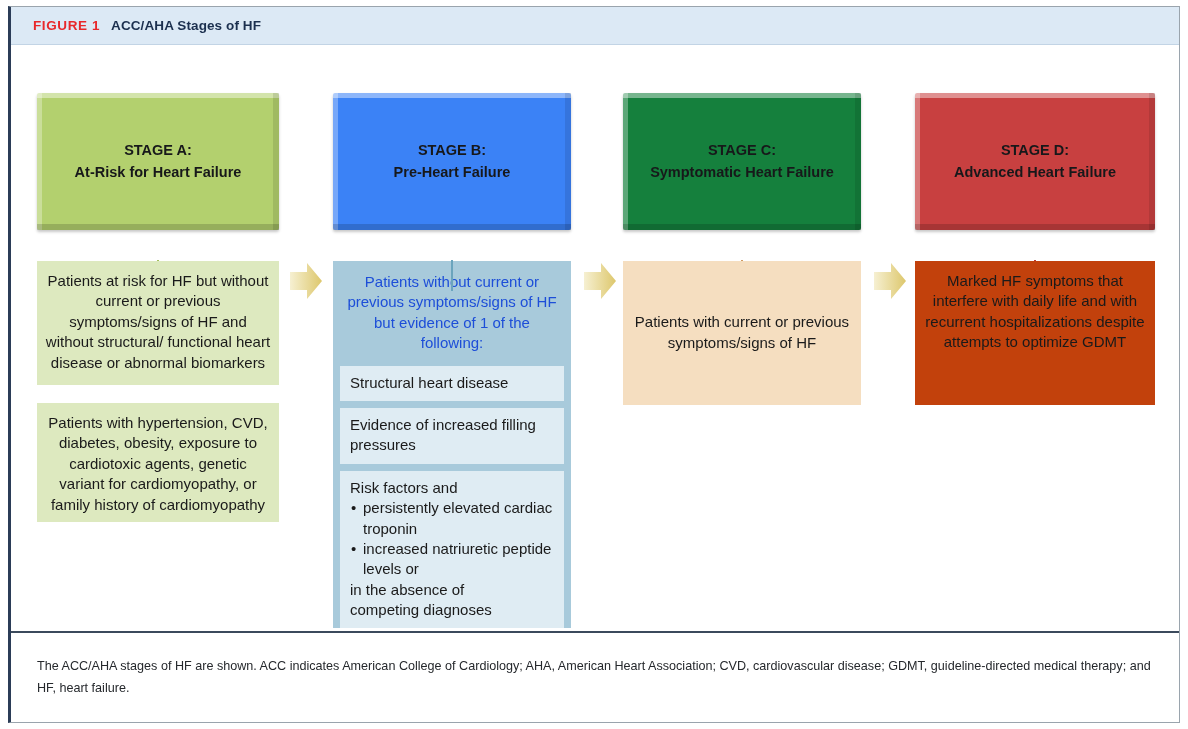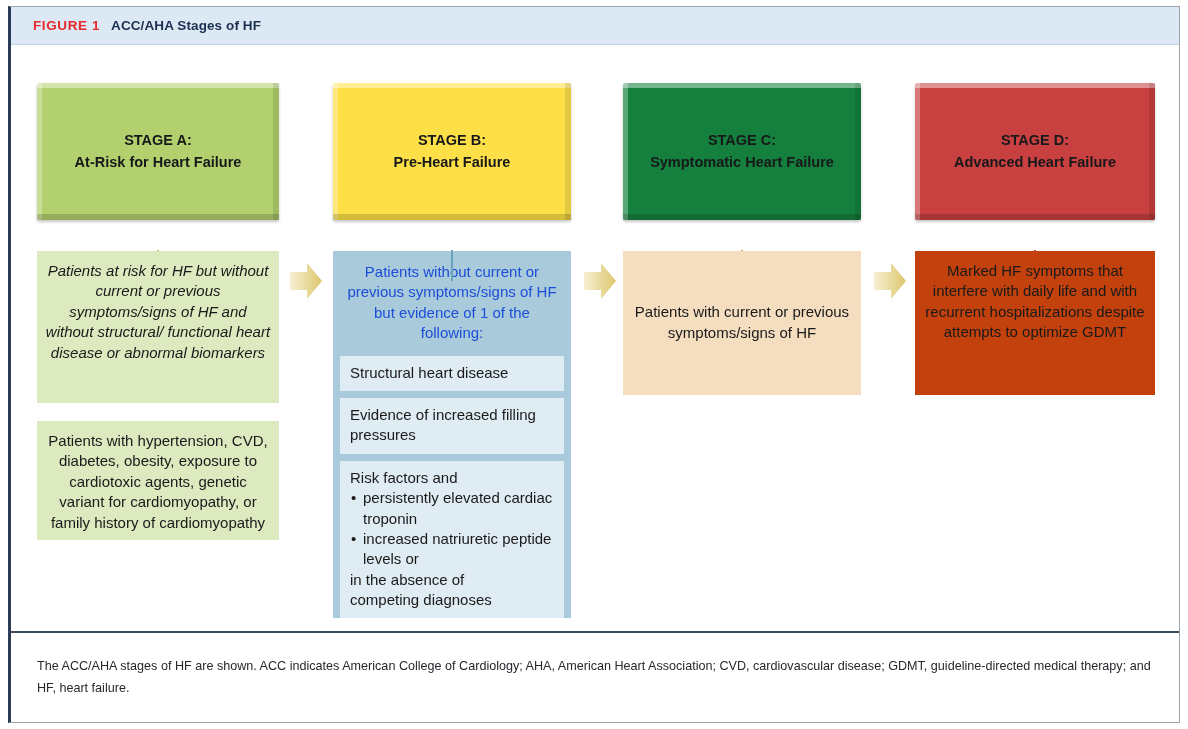--- a/index.html
+++ b/index.html
@@ -54,21 +54,21 @@
     position: absolute;
     left: 0;
     top: 38px;
     width: 100%;
     height: 586px;
     background: #ffffff;
   }
 
   .col {
     position: absolute;
-    top: 38px;
+    top: 48px;
   }
 
   
   .stage-head {
     position: relative;
     height: 137px;
     display: flex;
     align-items: center;
     justify-content: center;
     text-align: center;
@@ -90,21 +90,21 @@
     position: absolute; left: 0; right: 0; bottom: 0; height: 6px;
     background: rgba(0,0,0,0.16);
   }
   .stage-head .bevel-r {
     position: absolute; right: 0; top: 0; bottom: 0; width: 6px;
     background: rgba(0,0,0,0.10);
   }
   .stage-head .label { position: relative; z-index: 2; padding: 0 8px; }
 
   .stage-head.green  { background: #b3d06e; box-shadow: 0 2px 3px rgba(0,0,0,0.22); }
-  .stage-head.blue   { background: #fde047; box-shadow: 0 2px 3px rgba(0,0,0,0.22); }
+  .stage-head.blue   { background: #3b82f6; box-shadow: 0 2px 3px rgba(0,0,0,0.22); }
   .stage-head.orange { background: #15803d; box-shadow: 0 2px 3px rgba(0,0,0,0.22); }
   .stage-head.red    { background: #c84040; box-shadow: 0 2px 3px rgba(0,0,0,0.22); }
 
   
   .stem {
     position: absolute;
     width: 2px;
     height: 31px;
     top: 167px;
     left: 50%;
@@ -212,21 +212,21 @@
         <span class="bevel-l"></span>
         <span class="bevel-b"></span>
         <span class="bevel-r"></span>
         <span class="label">
           <span>STAGE A:</span><br>
           <span>At-Risk for Heart Failure</span>
         </span>
       </div>
       <div class="stem green"></div>
       <div style="height:31px;"></div>
-      <div class="panel green-light" style="height:152px;font-style:italic;">Patients at risk for HF but without current or previous symptoms/signs of HF and without structural/ functional heart disease or abnormal biomarkers</div>
+      <div class="panel green-light" style="height:124px;">Patients at risk for HF but without current or previous symptoms/signs of HF and without structural/ functional heart disease or abnormal biomarkers</div>
       <div class="stem green" style="top:342px; height:18px;"></div>
       <div style="height:18px;"></div>
       <div class="panel green-light" style="height:119px;">Patients with hypertension, CVD, diabetes, obesity, exposure to cardiotoxic agents, genetic variant for cardiomyopathy, or family history of cardiomyopathy</div>
     </div>
 
     <div class="arrow" style="left:278px;">
       <svg width="34" height="40" viewBox="0 0 34 40">
         <defs>
           <linearGradient id="ag1" x1="0" y1="0" x2="1" y2="0">
             <stop offset="0%" stop-color="#f6f0d2"></stop>

